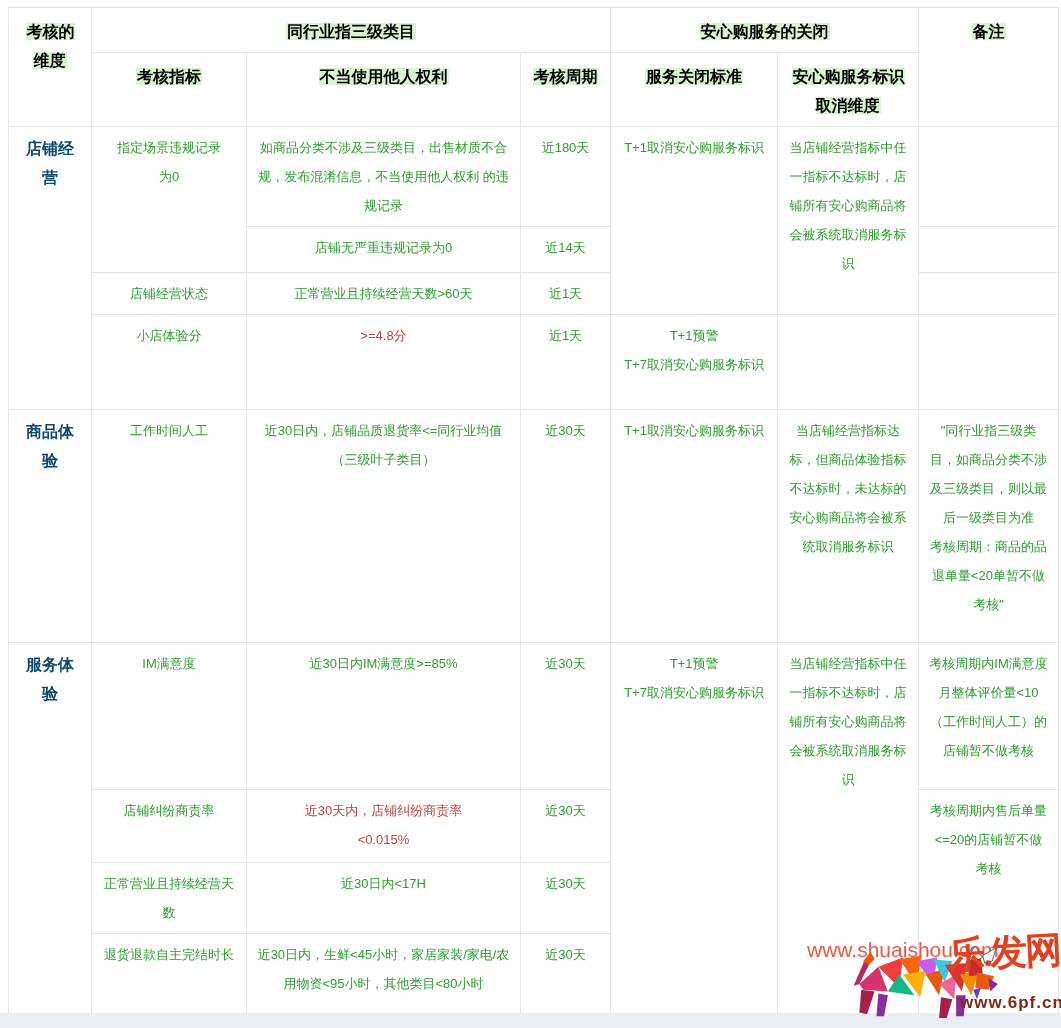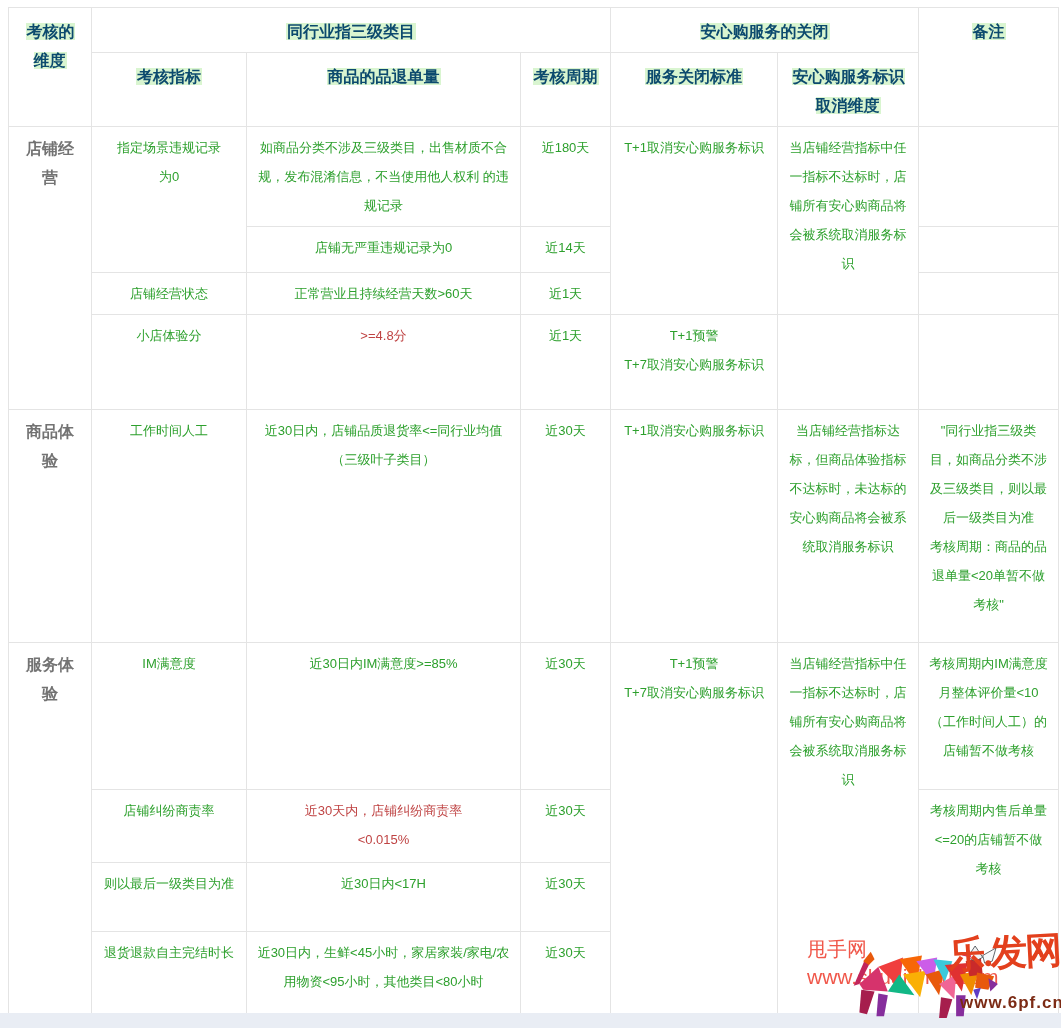--- a/index.html
+++ b/index.html
@@ -13,22 +13,22 @@
   }
   td{
     border:1px solid #e4e4e4;
     vertical-align:top;text-align:center;
     padding:6px 10px;
     font-size:13px;line-height:29px;
     color:#2da02d;
     white-space:pre-line;
     overflow:hidden;
   }
-  td.hdr{color:#0c4a6e;font-weight:bold;font-size:16px;padding-top:9px;}
-  td.dim{color:#737373;font-weight:bold;font-size:16px;padding:7px 14px;}
+  td.hdr{color:#000000;font-weight:bold;font-size:16px;padding-top:9px;}
+  td.dim{color:#0c4a6e;font-weight:bold;font-size:16px;padding:7px 14px;}
   td.red{color:#bf4343;}
   span.hl{background:#d9f5d0;padding:0 1px;}
   
   .wm-shuaishou{
     position:absolute;left:807px;top:936px;z-index:4;
     color:#f0574a;text-align:left;line-height:27px;
   }
   .wm-shuaishou .site{font-size:20px;}
   .wm-shuaishou .url{font-size:21px;}
   .bull{position:absolute;left:846px;top:946px;width:152px;height:74px;z-index:5;}
@@ -63,21 +63,21 @@
   <tbody>
     <tr style="height:37px">
       <td class="hdr" rowspan="2"><span class="hl">考核的
 维度</span></td>
       <td class="hdr" colspan="3"><span class="hl">同行业指三级类目</span></td>
       <td class="hdr" colspan="2"><span class="hl">安心购服务的关闭</span></td>
       <td class="hdr" rowspan="2"><span class="hl">备注</span></td>
     </tr>
     <tr style="height:71px">
       <td class="hdr"><span class="hl">考核指标</span></td>
-      <td class="hdr"><span class="hl">商品的品退单量</span></td>
+      <td class="hdr"><span class="hl">不当使用他人权利</span></td>
       <td class="hdr"><span class="hl">考核周期</span></td>
       <td class="hdr"><span class="hl">服务关闭标准</span></td>
       <td class="hdr"><span class="hl">安心购服务标识
 取消维度</span></td>
     </tr>
 
     <tr style="height:97px">
       <td class="dim" rowspan="4">店铺经
 营</td>
       <td rowspan="2">指定场景违规记录
@@ -133,34 +133,33 @@
       <td>考核周期内IM满意度月整体评价量&lt;10（工作时间人工）的店铺暂不做考核</td>
     </tr>
     <tr style="height:73px">
       <td>店铺纠纷商责率</td>
       <td class="red">近30天内，店铺纠纷商责率
 &lt;0.015%</td>
       <td>近30天</td>
       <td rowspan="3">考核周期内售后单量&lt;=20的店铺暂不做考核</td>
     </tr>
     <tr style="height:69px">
-      <td>则以最后一级类目为准</td>
+      <td>正常营业且持续经营天数</td>
       <td>近30日内&lt;17H</td>
       <td>近30天</td>
     </tr>
     <tr style="height:96px">
       <td>退货退款自主完结时长</td>
       <td>近30日内，生鲜&lt;45小时，家居家装/家电/农用物资&lt;95小时，其他类目&lt;80小时</td>
       <td>近30天</td>
     </tr>
   </tbody>
 </table>
 
 <div class="wm-shuaishou">
-  <div class="site">甩手网</div>
   <div class="url">www.shuaishou.com</div>
 </div>
 
 <svg class="bull" viewBox="0 0 160 78" xmlns="http://www.w3.org/2000/svg">
   <polygon points="8,42 14,40 26,16 20,14" fill="#c2255c"></polygon>
   <polygon points="18,16 26,6 30,14 24,20" fill="#e8590c"></polygon>
   <polygon points="14,40 34,22 44,48 18,46" fill="#d6336c"></polygon>
   <polygon points="16,46 30,48 22,72 14,70" fill="#a61e4d"></polygon>
   <polygon points="34,50 44,52 40,74 32,74" fill="#862e9c"></polygon>
   <polygon points="34,22 60,12 56,44" fill="#f03e3e"></polygon>

